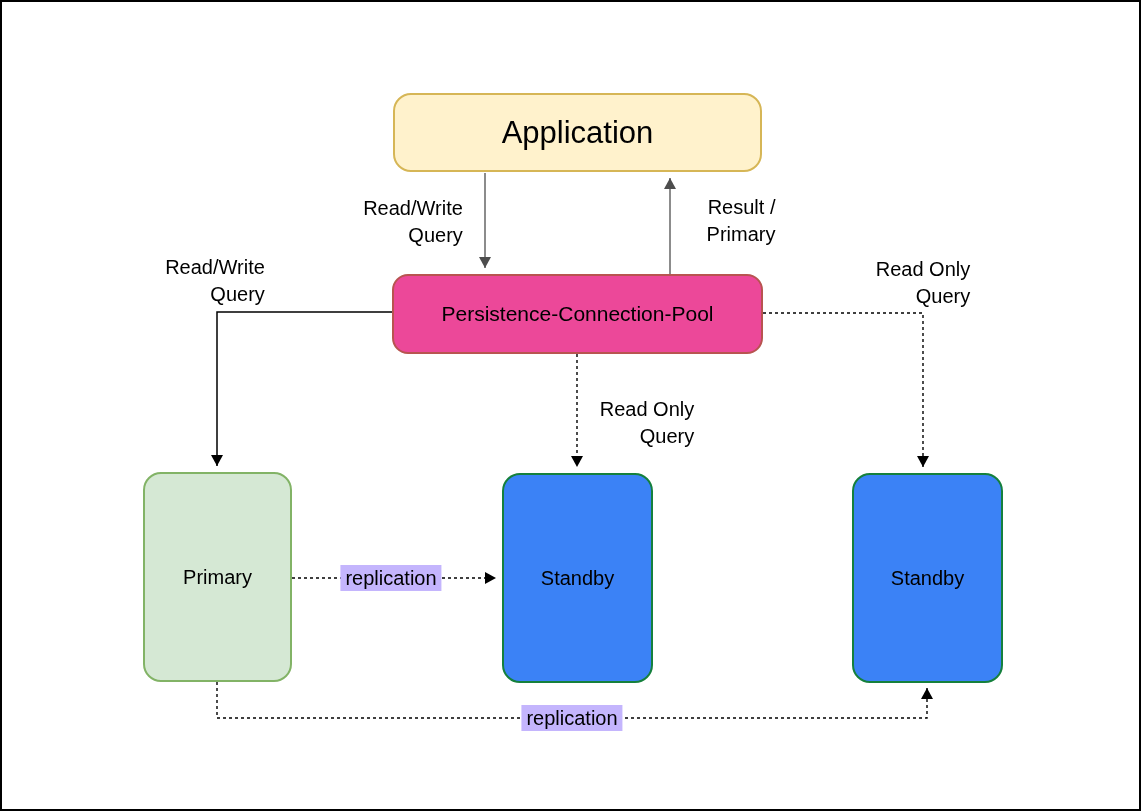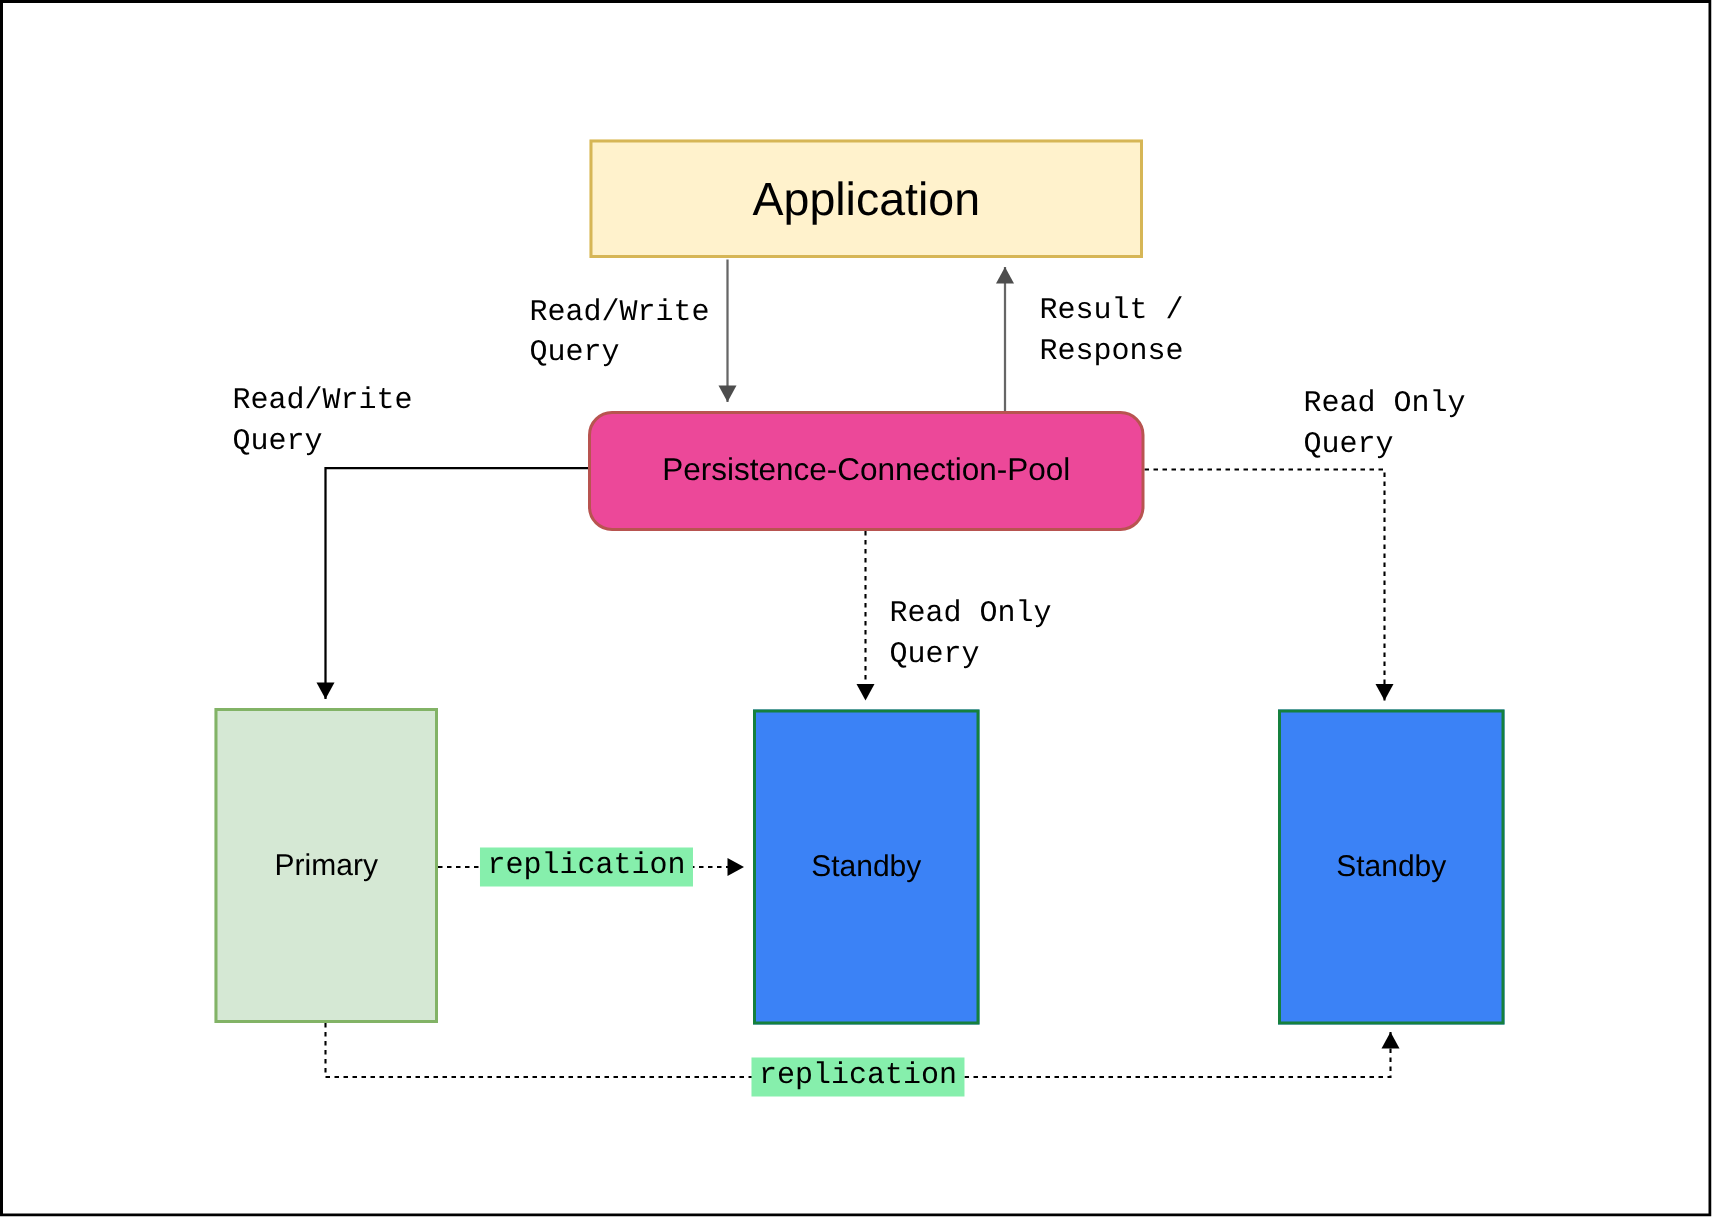--- a/index.html
+++ b/index.html
@@ -20,20 +20,21 @@
     position: absolute;
     left: 0; top: 0;
     width: 1141px; height: 811px;
   }
   .node {
     position: absolute;
     display: flex;
     align-items: center;
     justify-content: center;
     text-align: center;
+    border-radius: 18px;
   }
   .node-app {
     left: 391px; top: 91px; width: 369px; height: 79px;
     background: #FFF2CC;
     border: 2px solid #D6B656;
     font-size: 31px;
   }
   .node-pool {
     left: 390px; top: 272px; width: 371px; height: 80px;
     background: #ec4899;
@@ -54,26 +55,25 @@
     background: #3b82f6;
     border: 2px solid #15803d;
   }
   .node-standby-mid { left: 500px; top: 471px; }
   .node-standby-right { left: 850px; top: 471px; }
   .edge-label {
     position: absolute;
     transform: translateX(-50%);
     font-size: 20px;
     line-height: 27px;
-    text-align: left;
+    text-align: right;
     white-space: pre-line;
-    font-family: Liberation Mono, monospace;
   }
   .on-line {
-    background: #86efac;
+    background: #c4b5fd;
     padding: 0 5px;
     line-height: 26px;
     white-space: nowrap;
   }
   .lbl-rw-top    { left: 411px; top: 193px; }
   .lbl-result    { left: 739px; top: 192px; }
   .lbl-rw-left   { left: 213px; top: 252px; }
   .lbl-ro-right  { left: 921px; top: 254px; }
   .lbl-ro-mid    { left: 645px; top: 394px; }
   .lbl-repl-mid  { left: 389px; top: 563px; }
@@ -133,21 +133,21 @@
   </div>
 
   <div class="node node-db node-standby node-standby-right">
     <span>Standby</span>
   </div>
 
   <div class="edge-label lbl-rw-top">Read/Write
 Query</div>
 
   <div class="edge-label lbl-result">Result /
-Response</div>
+Primary</div>
 
   <div class="edge-label lbl-rw-left">Read/Write
 Query</div>
 
   <div class="edge-label lbl-ro-right">Read Only
 Query</div>
 
   <div class="edge-label lbl-ro-mid">Read Only
 Query</div>
 

